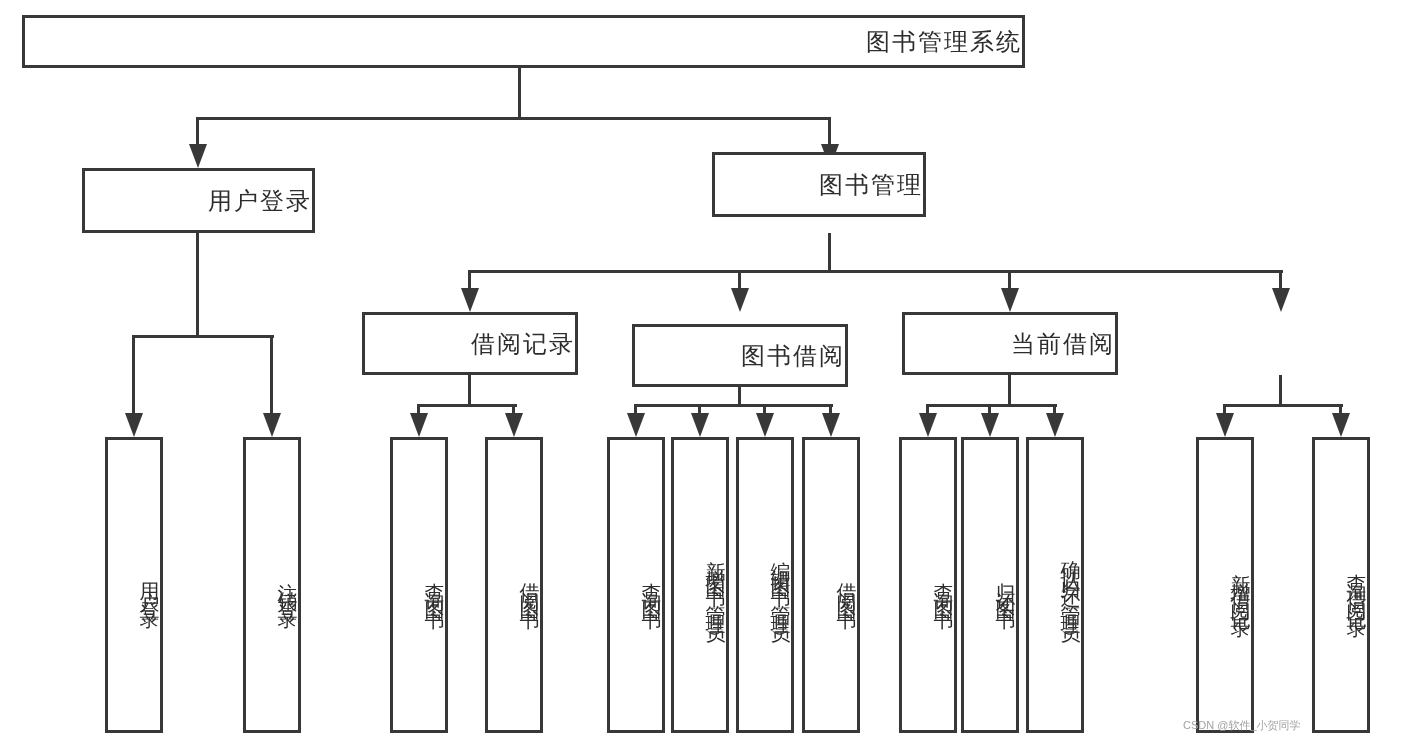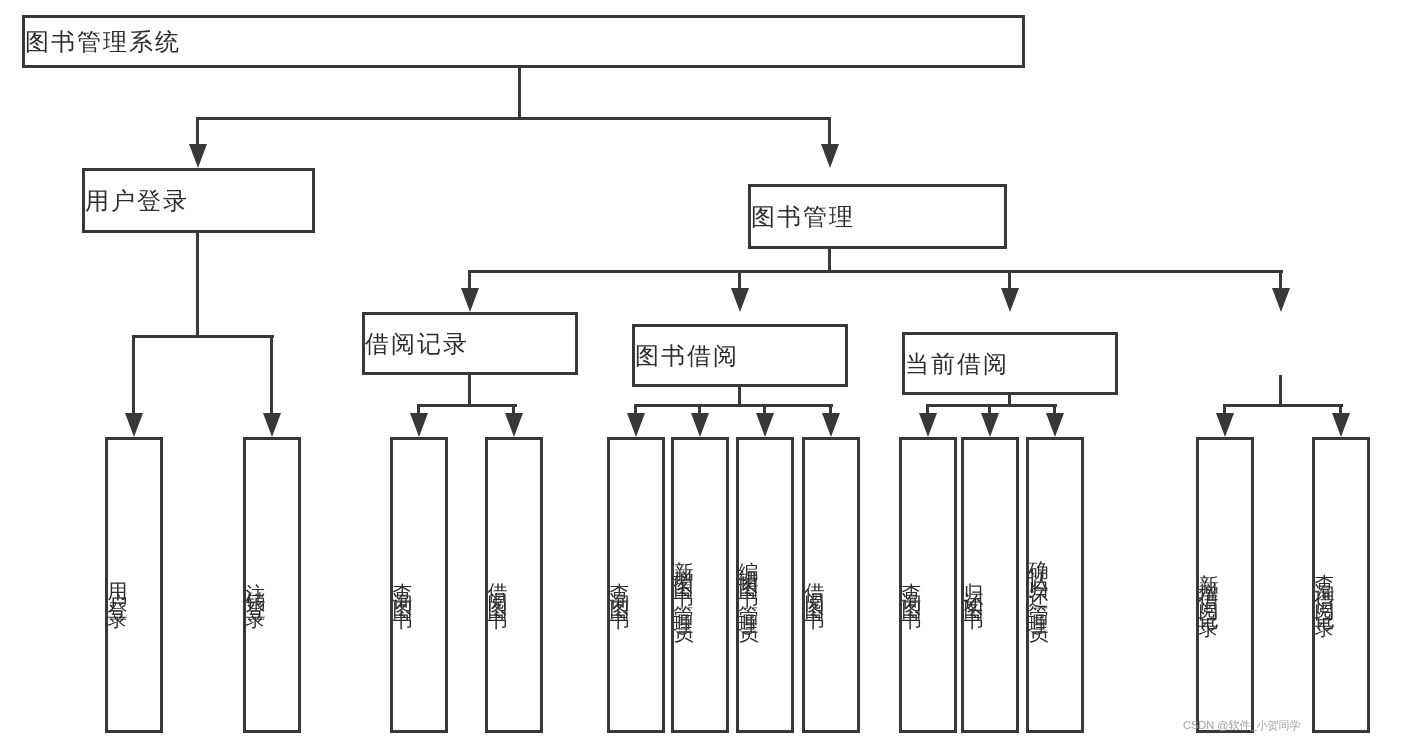--- a/index.html
+++ b/index.html
@@ -2,21 +2,21 @@
 <html><head>
 <meta charset="utf-8">
 <style>
   html,body { margin:0; padding:0; background:#ffffff; }
   .canvas {
     position:relative; width:1405px; height:747px; background:#ffffff;
     font-family:"Liberation Sans", sans-serif; overflow:hidden;
   }
   .box {
     position:absolute; box-sizing:border-box; background:#ffffff;
-    border:3px solid #383838; display:flex; align-items:center; justify-content:flex-start;
+    border:3px solid #383838; display:flex; align-items:center; justify-content:flex-end;
     color:#2d2d2d;
   }
   .hbox { font-size:24px; letter-spacing:2px; white-space:nowrap; }
   .leaf .vtext {
     writing-mode:vertical-rl; text-orientation:mixed;
     font-size:20px; letter-spacing:9px; line-height:1; color:#2d2d2d;
   }
   .vline { position:absolute; width:3px; background:#383838; }
   .hline { position:absolute; height:3px; background:#383838; }
   .arrow {
@@ -25,24 +25,24 @@
     border-top:24px solid #383838;
   }
   .watermark {
     position:absolute; left:1183px; top:718px; color:#a3a3a3;
     font-size:11px; white-space:nowrap; z-index:5;
   }
 
   
   #b-root { left:22px;  top:15px;  width:1003px; height:53px; }
   #b-l2a  { left:82px;  top:168px; width:233px;  height:65px; }
-  #b-l2b  { left:712px; top:184px; width:259px;  height:65px;margin-left:36px; }
+  #b-l2b  { left:712px; top:152px; width:214px;  height:65px; }
   #b-l3a  { left:362px;  top:312px; width:216px; height:63px; }
   #b-l3b  { left:632px;  top:324px; width:216px; height:63px; }
-  #b-l3c  { left:902px;  top:332px; width:216px; height:63px; }
+  #b-l3c  { left:902px;  top:312px; width:216px; height:63px; }
   #b-l3d  { left:1173px; top:312px; width:216px; height:63px; }
   .leaf   { top:437px; width:58px; height:296px; }
   #b-leaf-0  { left:105px; }
   #b-leaf-1  { left:243px; }
   #b-leaf-2  { left:390px; }
   #b-leaf-3  { left:485px; }
   #b-leaf-4  { left:607px; }
   #b-leaf-5  { left:671px; }
   #b-leaf-6  { left:736px; }
   #b-leaf-7  { left:802px; }

